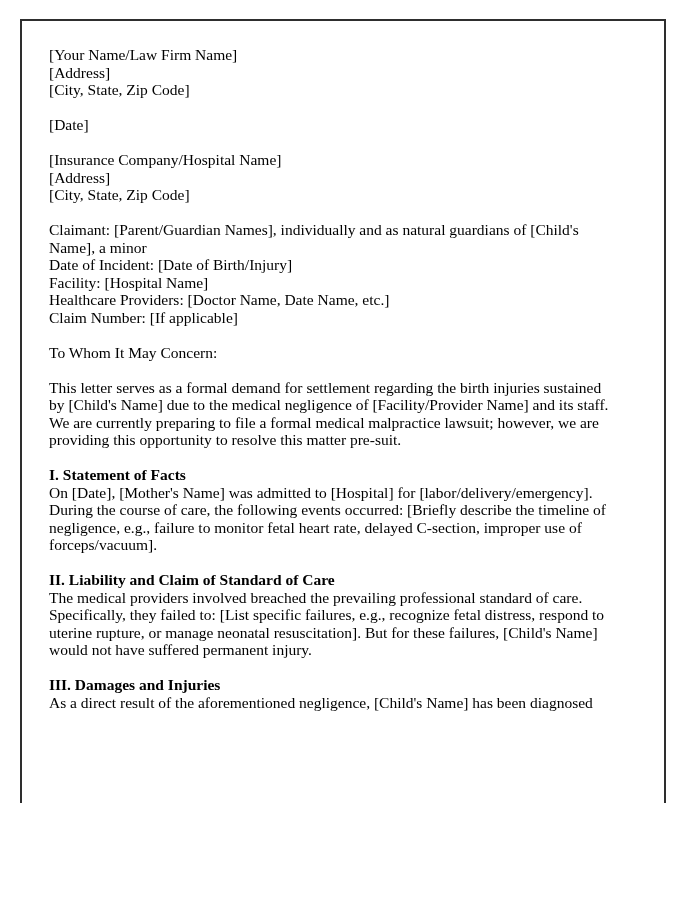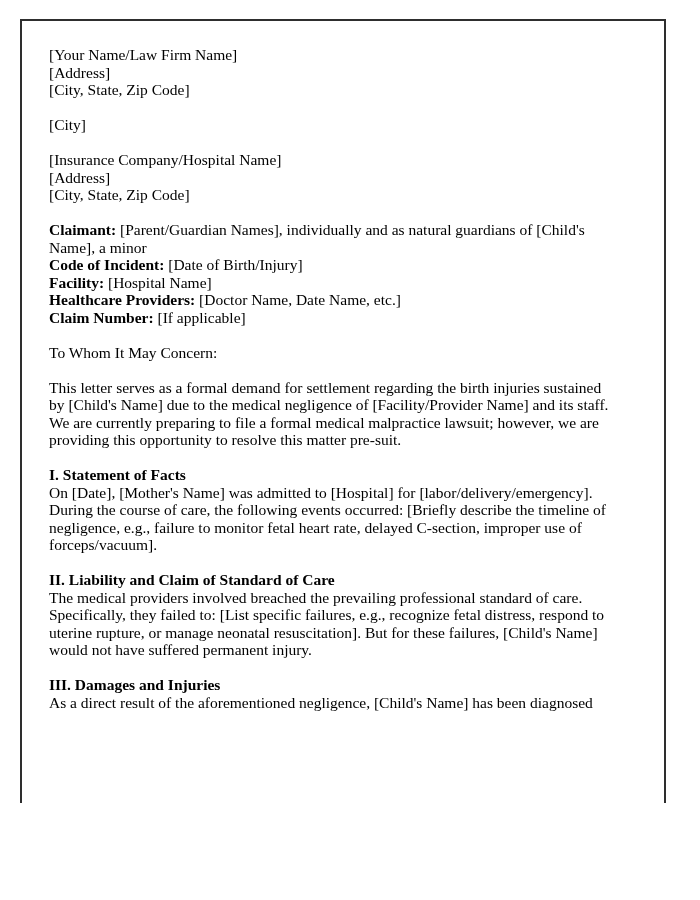--- a/index.html
+++ b/index.html
@@ -28,46 +28,46 @@
     background: #ffffff;
     font-size: 15.5px;
     line-height: 17.5px;
   }
   .block { margin: 0 0 17.5px 0; }
   .section { margin: 0 0 17.5px 0; }
   .pre { white-space: pre; }
   .entry { white-space: pre; }
   .bold { font-weight: bold; }
   .line { white-space: pre; }
-  b { font-weight: bold; }
+  b { font-weight: normal; }
 </style>
 </head>
 <body>
 
 <div class="letter-page">
 
   <div class="block">
       <div class="line">[Your Name/Law Firm Name]</div>
       <div class="line">[Address]</div>
       <div class="line">[City, State, Zip Code]</div>
     </div>
 
-  <div class="block line">[City]</div>
+  <div class="block line">[Date]</div>
 
   <div class="block">
       <div class="line">[Insurance Company/Hospital Name]</div>
       <div class="line">[Address]</div>
       <div class="line">[City, State, Zip Code]</div>
     </div>
 
 
   <div class="block">
       <div class="entry"><b>Claimant:</b><span> [Parent/Guardian Names], individually and as natural guardians of [Child's
 Name], a minor</span></div>
-      <div class="entry"><b>Code of Incident:</b><span> [Date of Birth/Injury]</span></div>
+      <div class="entry"><b>Date of Incident:</b><span> [Date of Birth/Injury]</span></div>
       <div class="entry"><b>Facility:</b><span> [Hospital Name]</span></div>
       <div class="entry"><b>Healthcare Providers:</b><span> [Doctor Name, Date Name, etc.]</span></div>
       <div class="entry"><b>Claim Number:</b><span> [If applicable]</span></div>
     </div>
 
   <div class="block line">To Whom It May Concern:</div>
 
   <div class="block pre">This letter serves as a formal demand for settlement regarding the birth injuries sustained
 by [Child's Name] due to the medical negligence of [Facility/Provider Name] and its staff.
 We are currently preparing to file a formal medical malpractice lawsuit; however, we are

